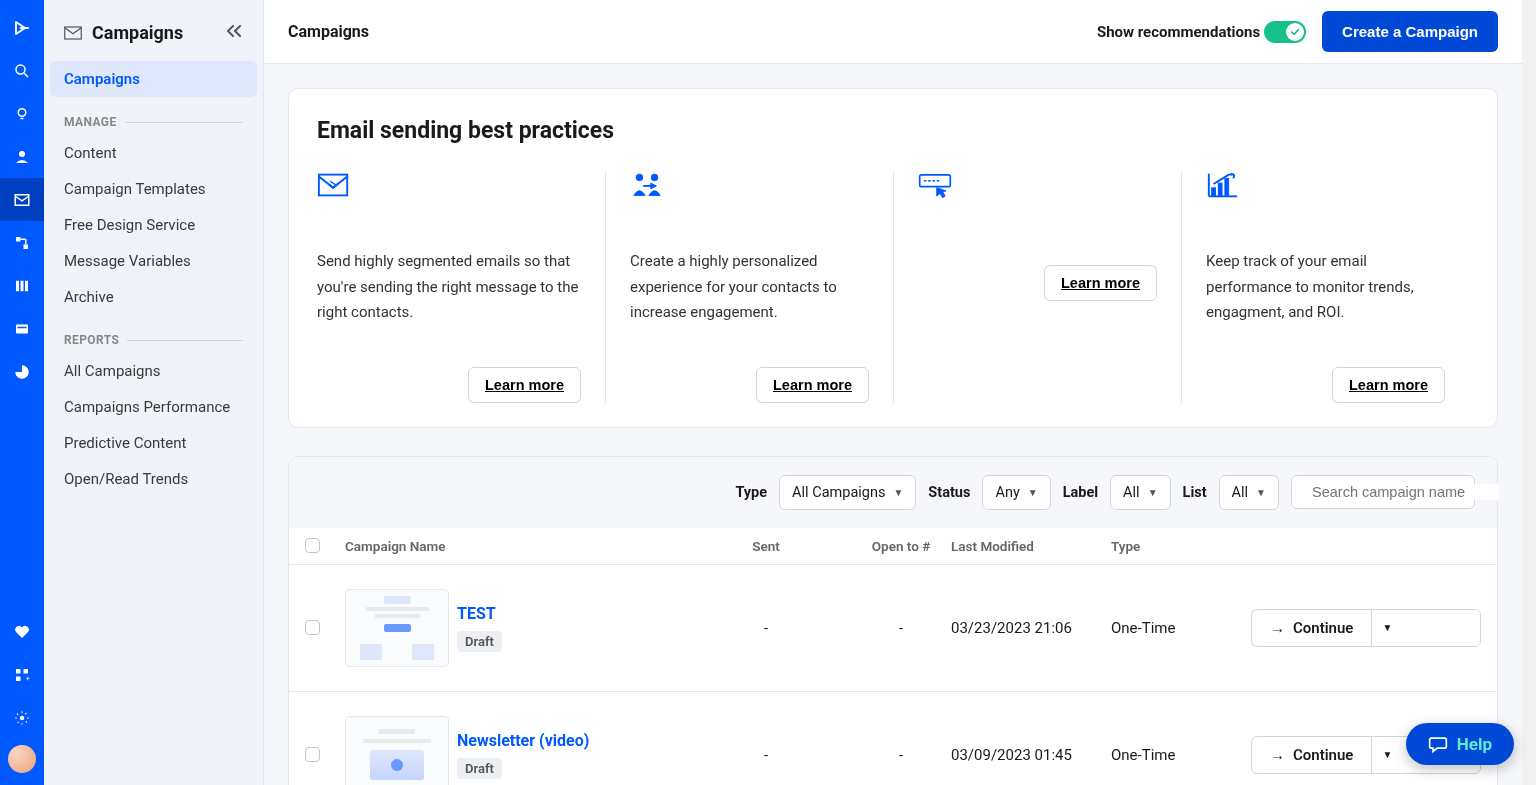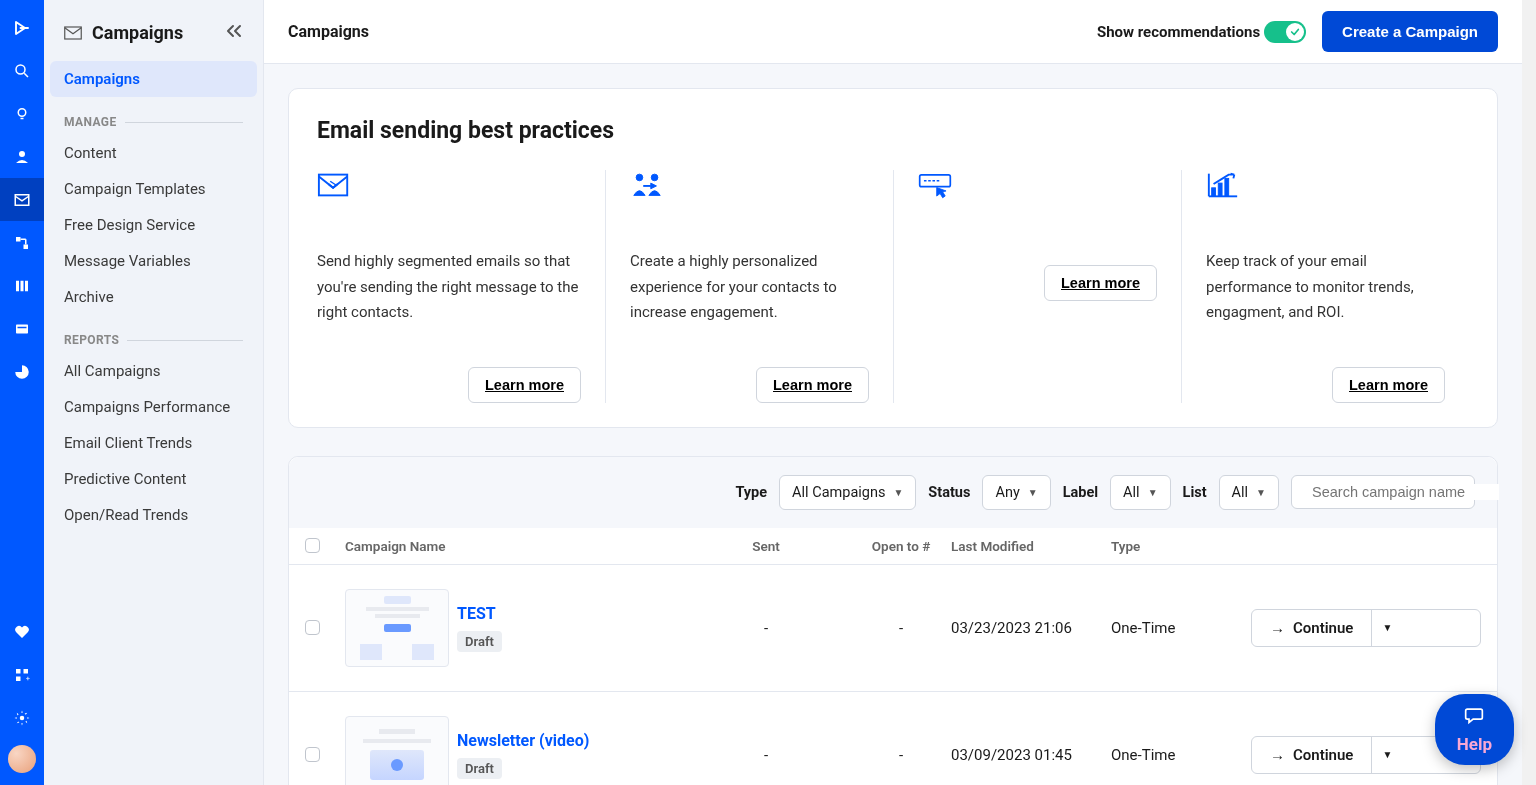--- a/index.html
+++ b/index.html
@@ -69,21 +69,21 @@
 .thumb .tfoot { display:flex; gap:30px; margin-top:auto;}
 .thumb .tfoot div{ width:22px; height:16px; background:#dfe7fb;}
 .camp-name { color:#0058ff; font-weight:700; font-size:16px; cursor:pointer; }
 .badge { display:inline-block; background:#eceff3; color:#555; font-size:13px; font-weight:600; padding:3px 8px; border-radius:4px; margin-top:8px;}
 .action-btn { display:flex; border:1px solid #d0d5dd; border-radius:6px; overflow:hidden; cursor:pointer; }
 .action-btn .main-act { padding:9px 18px; display:flex; align-items:center; gap:8px; font-weight:600; font-size:15px;}
 .action-btn .dd { border-left:1px solid #d0d5dd; padding:9px 10px; display:flex; align-items:center;}
 .arrow-r { font-weight:700; }
 
 
-.help-bubble { position: fixed; right: 22px; bottom: 20px; background: #0049d6; color: #f9a8d4; border-radius: 30px; padding: 11px 22px; display: flex; align-items: center; gap: 9px; font-weight: 700; font-size: 17px; cursor: pointer; box-shadow: 0 4px 14px rgba(0,0,0,0.25); flex-direction: column; }
+.help-bubble { position: fixed; right: 22px; bottom: 20px; background: #0049d6; color: #5eead4; border-radius: 30px; padding: 11px 22px; display: flex; align-items: center; gap: 9px; font-weight: 700; font-size: 17px; cursor: pointer; box-shadow: 0 4px 14px rgba(0,0,0,0.25); }
 .help-bubble svg { width:20px; height:20px; fill:none; stroke:#fff; stroke-width:2;}
 
 
 .right-scroll { position:absolute; right:0; top:0; width:14px; height:100%; background:#f1f1f1;}
 </style>
 </head>
 <body>
 
 <div class="rail">
   <div class="rail-icon">
@@ -190,21 +190,20 @@
   <div class="sidebar-item">Free Design Service</div>
   <div class="sidebar-item">Message Variables</div>
   <div class="sidebar-item">Archive</div>
 
   <div class="sidebar-group">
       <span>REPORTS</span>
       <span class="line"></span>
     </div>
   <div class="sidebar-item">All Campaigns</div>
   <div class="sidebar-item">Campaigns Performance</div>
-  <div class="sidebar-item">Email Client Trends</div>
   <div class="sidebar-item">Predictive Content</div>
   <div class="sidebar-item">Open/Read Trends</div>
 </div>
 
 <div class="main">
   <div class="topbar">
     <div class="crumb">Campaigns</div>
     <div class="topbar-right">
       <div class="toggle-wrap">
         <span style="font-weight:700; font-size:15px;">Show recommendations</span>

